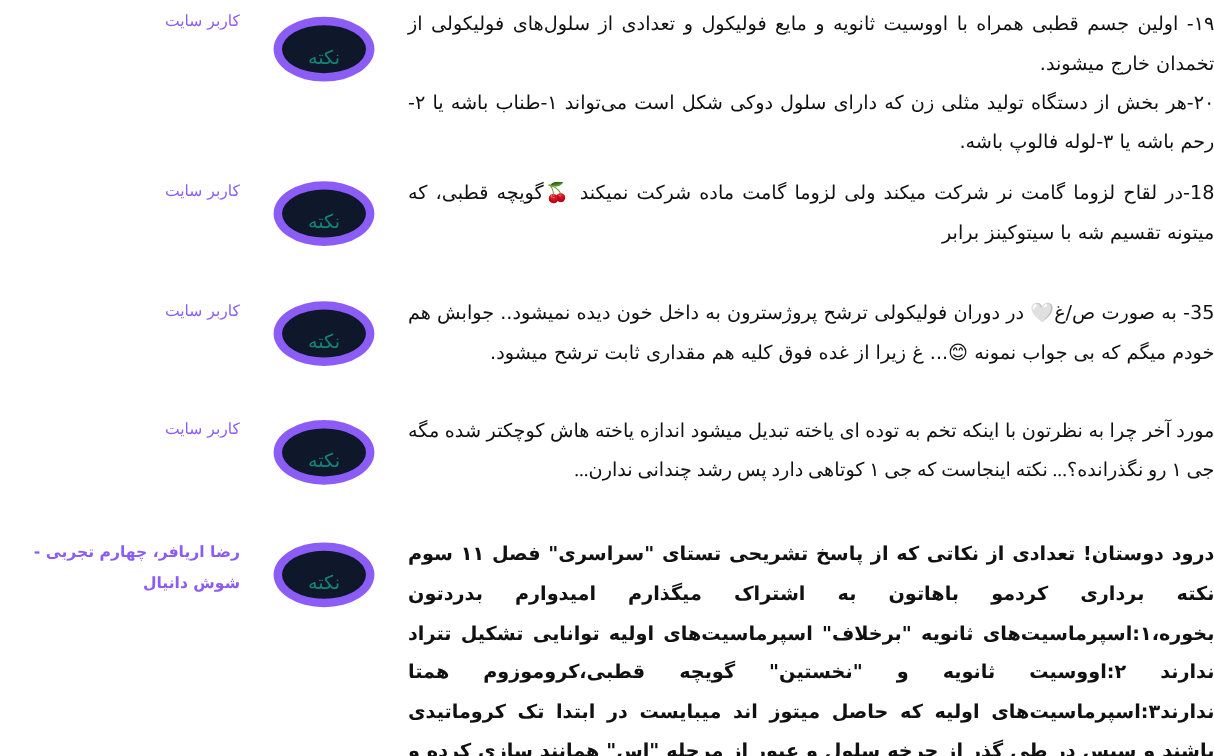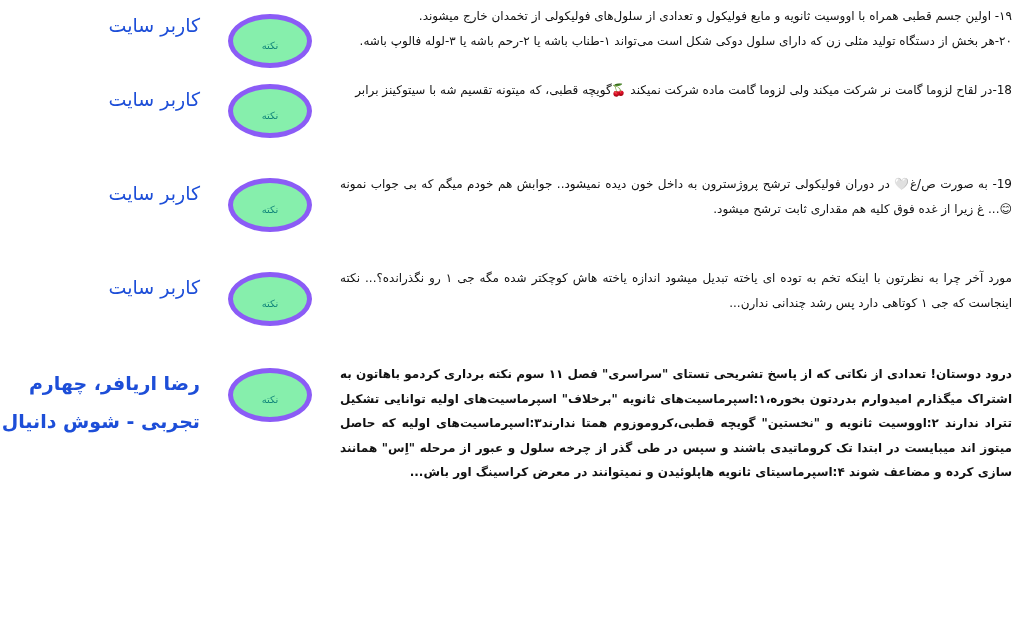--- a/index.html
+++ b/index.html
@@ -27,70 +27,70 @@
   }
   .col-content { width: 672px; }
   .col-badge   { width: 140px; }
   .col-author  { width: 200px; }
 
   .content-cell {
     padding: 6px 12px 10px 14px;
     text-align: right;
   }
   .content-text {
-    font-size: 12px;
+    font-size: 16px;
     line-height: 2.05;
     color: #111111;
     text-align: justify;
     text-justify: inter-word;
     direction: rtl;
     white-space: pre-wrap;
     word-break: normal;
   }
   .badge-cell {
     text-align: center;
     padding-top: 10px;
   }
   .badge {
     display: inline-block;
     width: 84px;
     height: 54px;
     line-height: 54px;
-    border: 5px solid #8b5cf6;
+    border: 7px solid #8b5cf6;
     border-radius: 50%;
     color: #12857a;
-    font-size: 10px;
+    font-size: 16px;
     text-align: center;
     box-sizing: border-box;
-    background: #86efac;
+    background: #0f172a;
   }
   .author-cell {
     padding: 10px 12px 0 16px;
     text-align: right;
   }
   .author-text {
-    font-size: 19px;
+    font-size: 13px;
     line-height: 2.0;
-    color: #1d4ed8;
+    color: #8b5cf6;
     text-align: right;
   }
   
   tr.row-0 .content-cell { padding-top: 4px; }
   tr.row-0 .badge-cell   { padding-top: 14px; }
   tr.row-0 .author-cell  { padding-top: 6px; }
 
   tr.row-1 .content-cell { padding-top: 10px; }
   tr.row-1 .badge-cell   { padding-top: 16px; }
   tr.row-1 .author-cell  { padding-top: 12px; }
 
   tr.row-2 .content-cell { padding-top: 34px; }
   tr.row-2 .badge-cell   { padding-top: 40px; }
   tr.row-2 .author-cell  { padding-top: 36px; }
 
-  tr.row-3 .content-cell { padding-top: 34px; }
+  tr.row-3 .content-cell { padding-top: 34px; font-family: Liberation Serif, serif; }
   tr.row-3 .badge-cell   { padding-top: 40px; }
   tr.row-3 .author-cell  { padding-top: 36px; }
 
   tr.row-4 .content-cell { padding-top: 36px; font-weight: bold; }
   tr.row-4 .badge-cell   { padding-top: 42px; }
   tr.row-4 .author-cell  { padding-top: 38px; font-weight: bold; }
 </style>
 </head>
 <body>
 
@@ -117,21 +117,21 @@
       <td class="col-badge badge-cell">
         <span class="badge">نکته</span>
       </td>
       <td class="col-author author-cell">
         <div class="author-text">کاربر سایت</div>
       </td>
     </tr>
 
     <tr class="row-2">
       <td class="col-content content-cell">
-        <div class="content-text">19- به صورت ص/غ🤍 در دوران فولیکولی ترشح پروژسترون به داخل خون دیده نمیشود.. جوابش هم خودم میگم که بی جواب نمونه 😊... غ زیرا از غده فوق کلیه هم مقداری ثابت ترشح میشود.</div>
+        <div class="content-text">35- به صورت ص/غ🤍 در دوران فولیکولی ترشح پروژسترون به داخل خون دیده نمیشود.. جوابش هم خودم میگم که بی جواب نمونه 😊... غ زیرا از غده فوق کلیه هم مقداری ثابت ترشح میشود.</div>
       </td>
       <td class="col-badge badge-cell">
         <span class="badge">نکته</span>
       </td>
       <td class="col-author author-cell">
         <div class="author-text">کاربر سایت</div>
       </td>
     </tr>
 
     <tr class="row-3">

